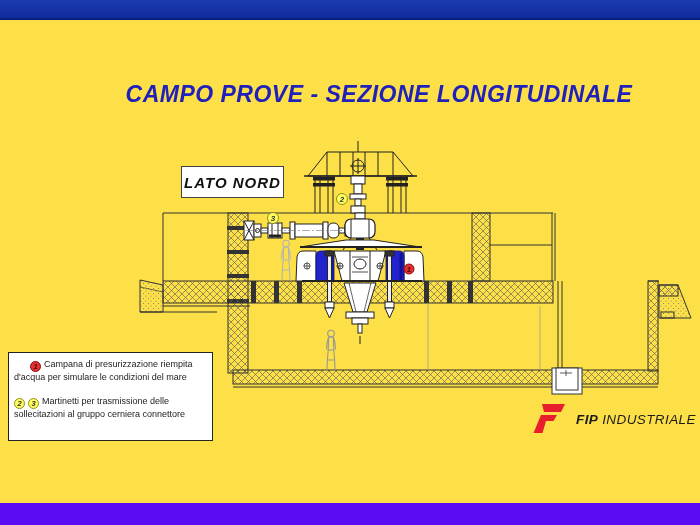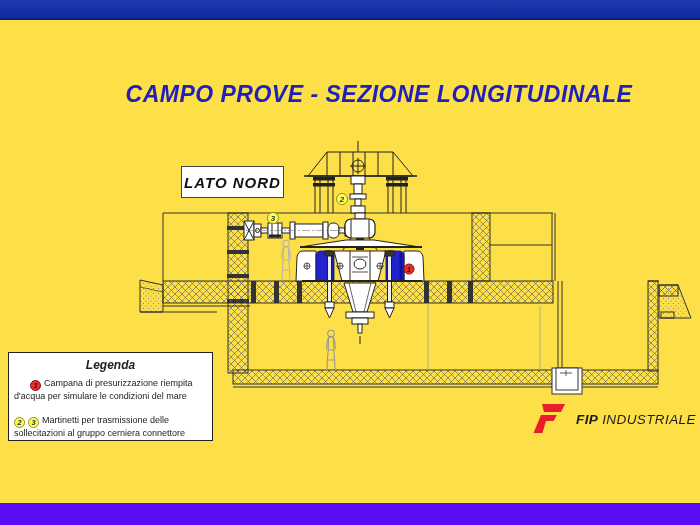--- a/index.html
+++ b/index.html
@@ -231,21 +231,20 @@
         <text x="273" y="221" fill="#333">3</text>
       </g>
     </g>
   </svg>
 
   <div id="lato-nord" class="lato-box">
     <span>LATO NORD</span>
   </div>
 
   <div id="legend">
-    <div class="lg-title">Legenda</div>
     <div class="entry">
       <span class="badge red indent">1</span><span>Campana di presurizzazione riempita d'acqua per simulare le condizioni del mare</span>
     </div>
     <div class="entry">
       <span class="badge yellow">2</span><span class="badge yellow">3</span><span>Martinetti per trasmissione delle sollecitazioni al gruppo cerniera connettore</span>
     </div>
   </div>
 
   <div id="logo">
     <svg width="38" height="30" viewBox="0 0 36 30">

